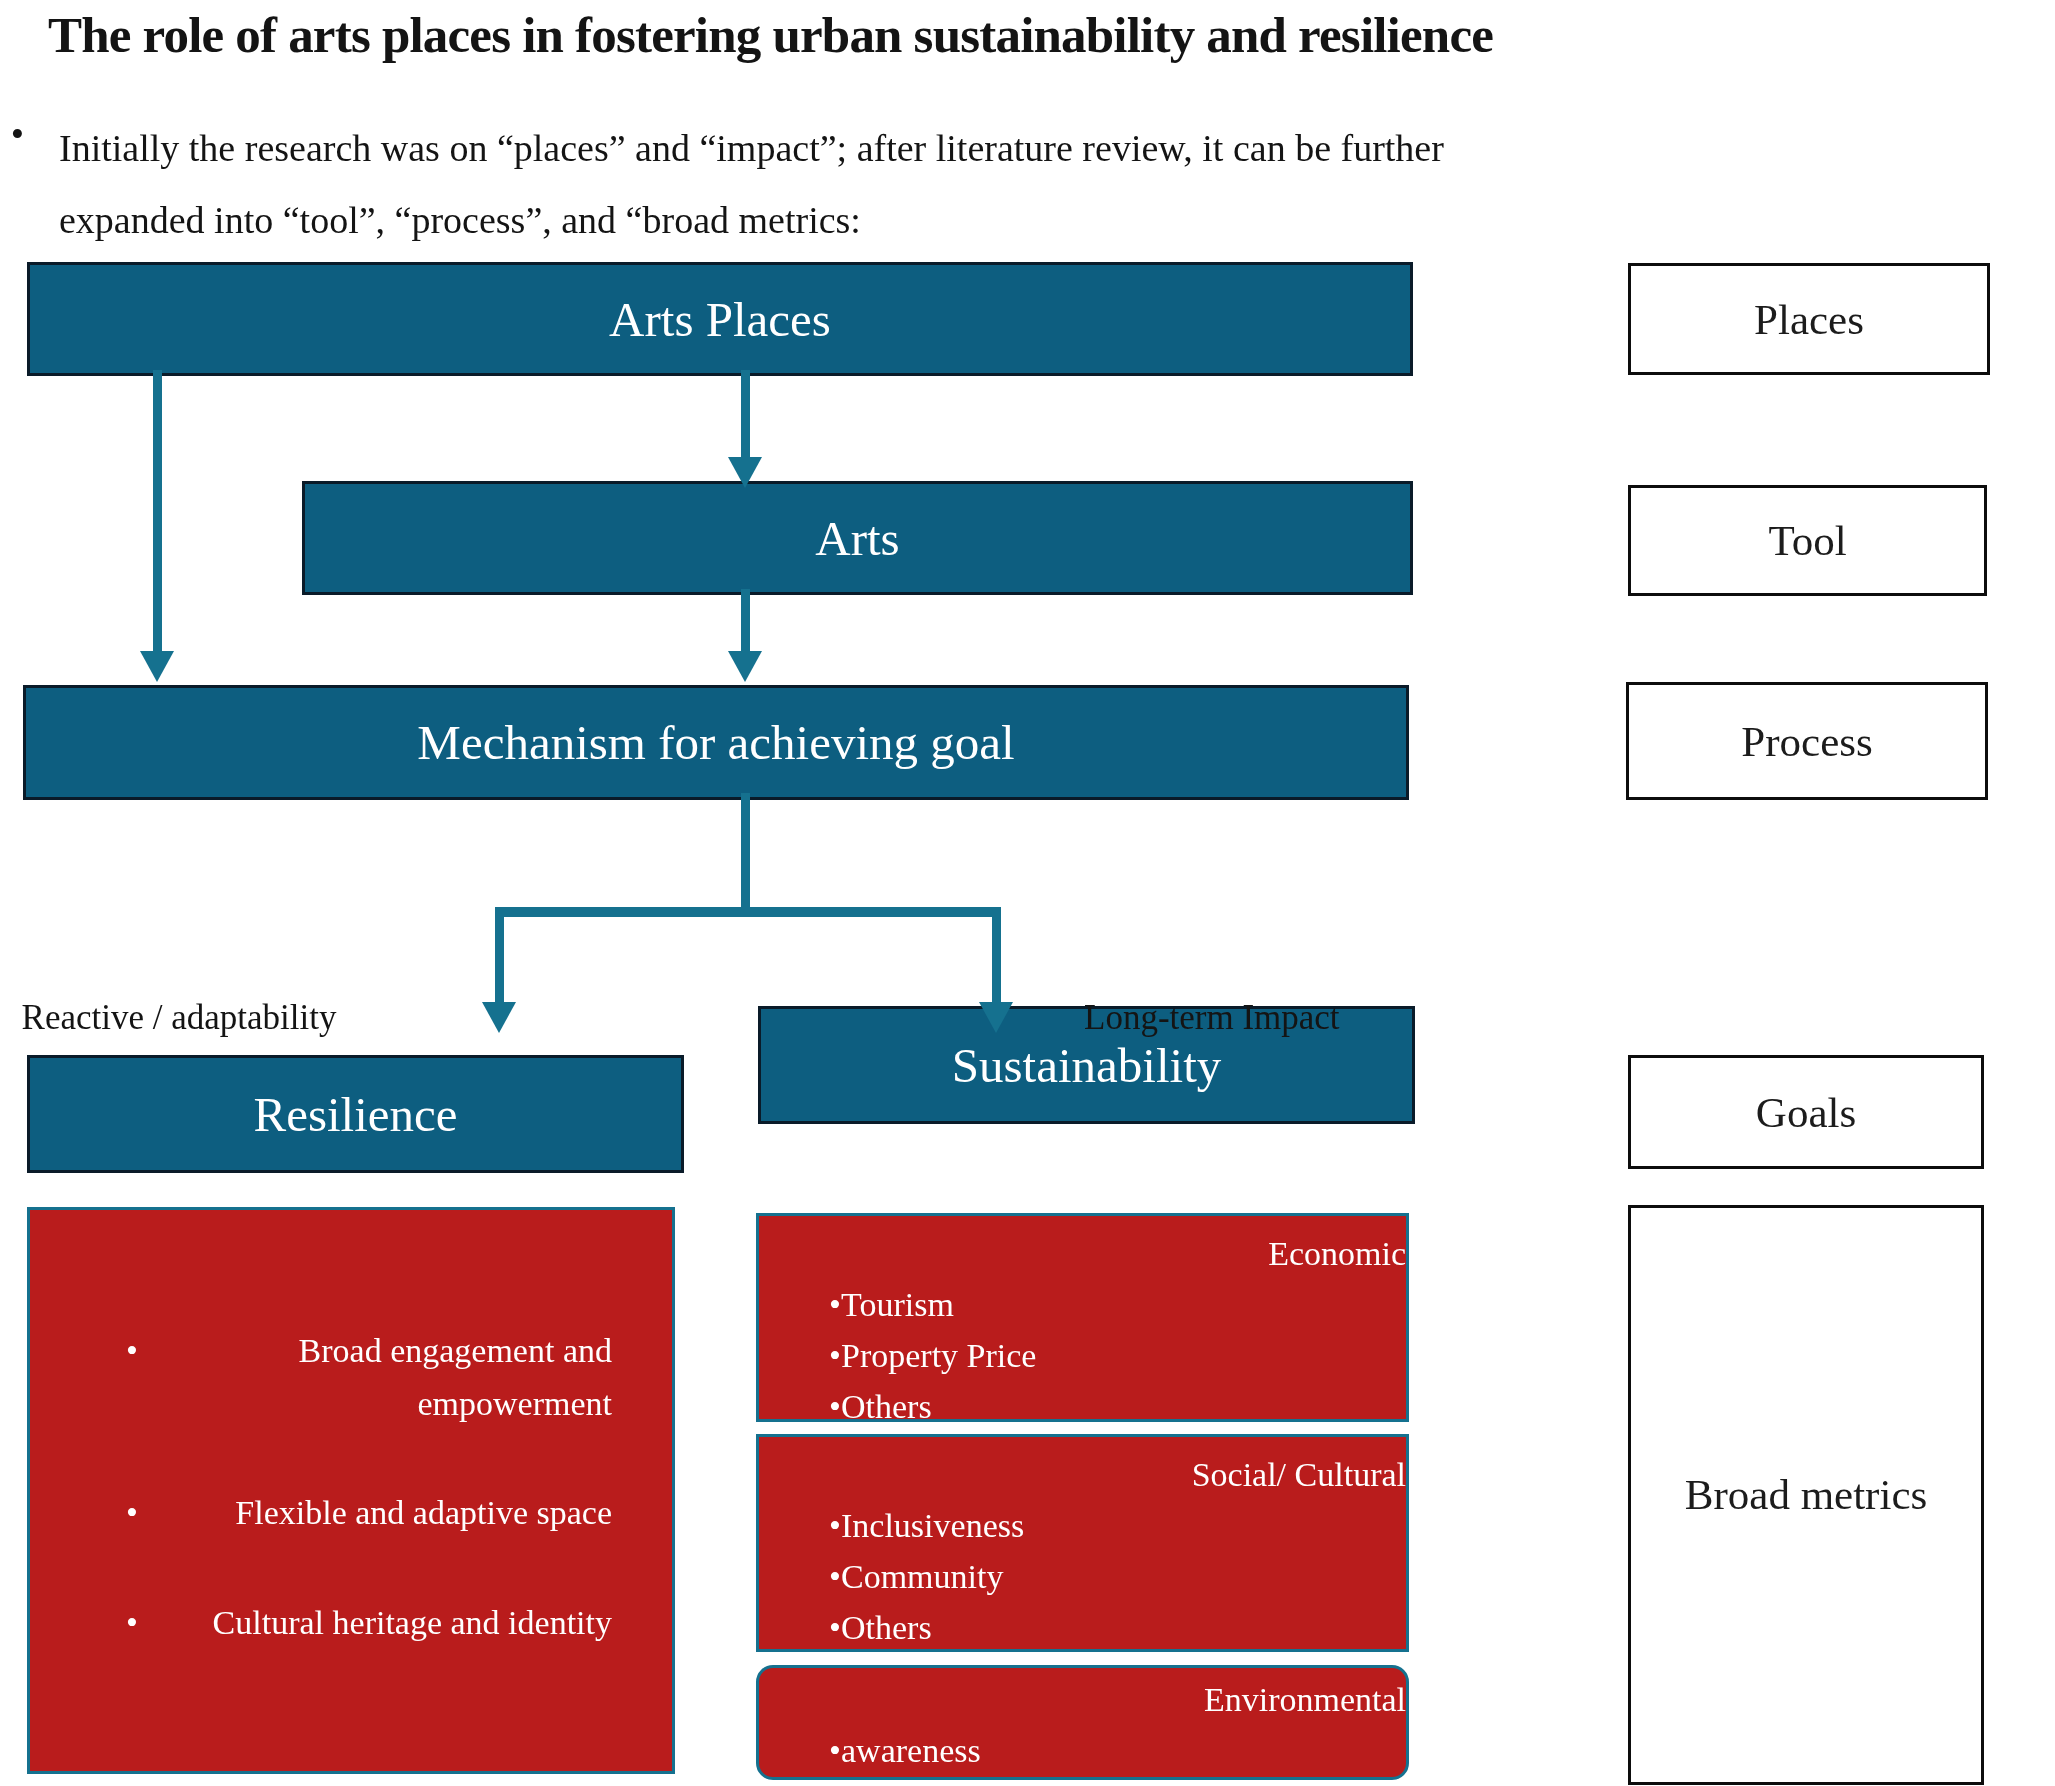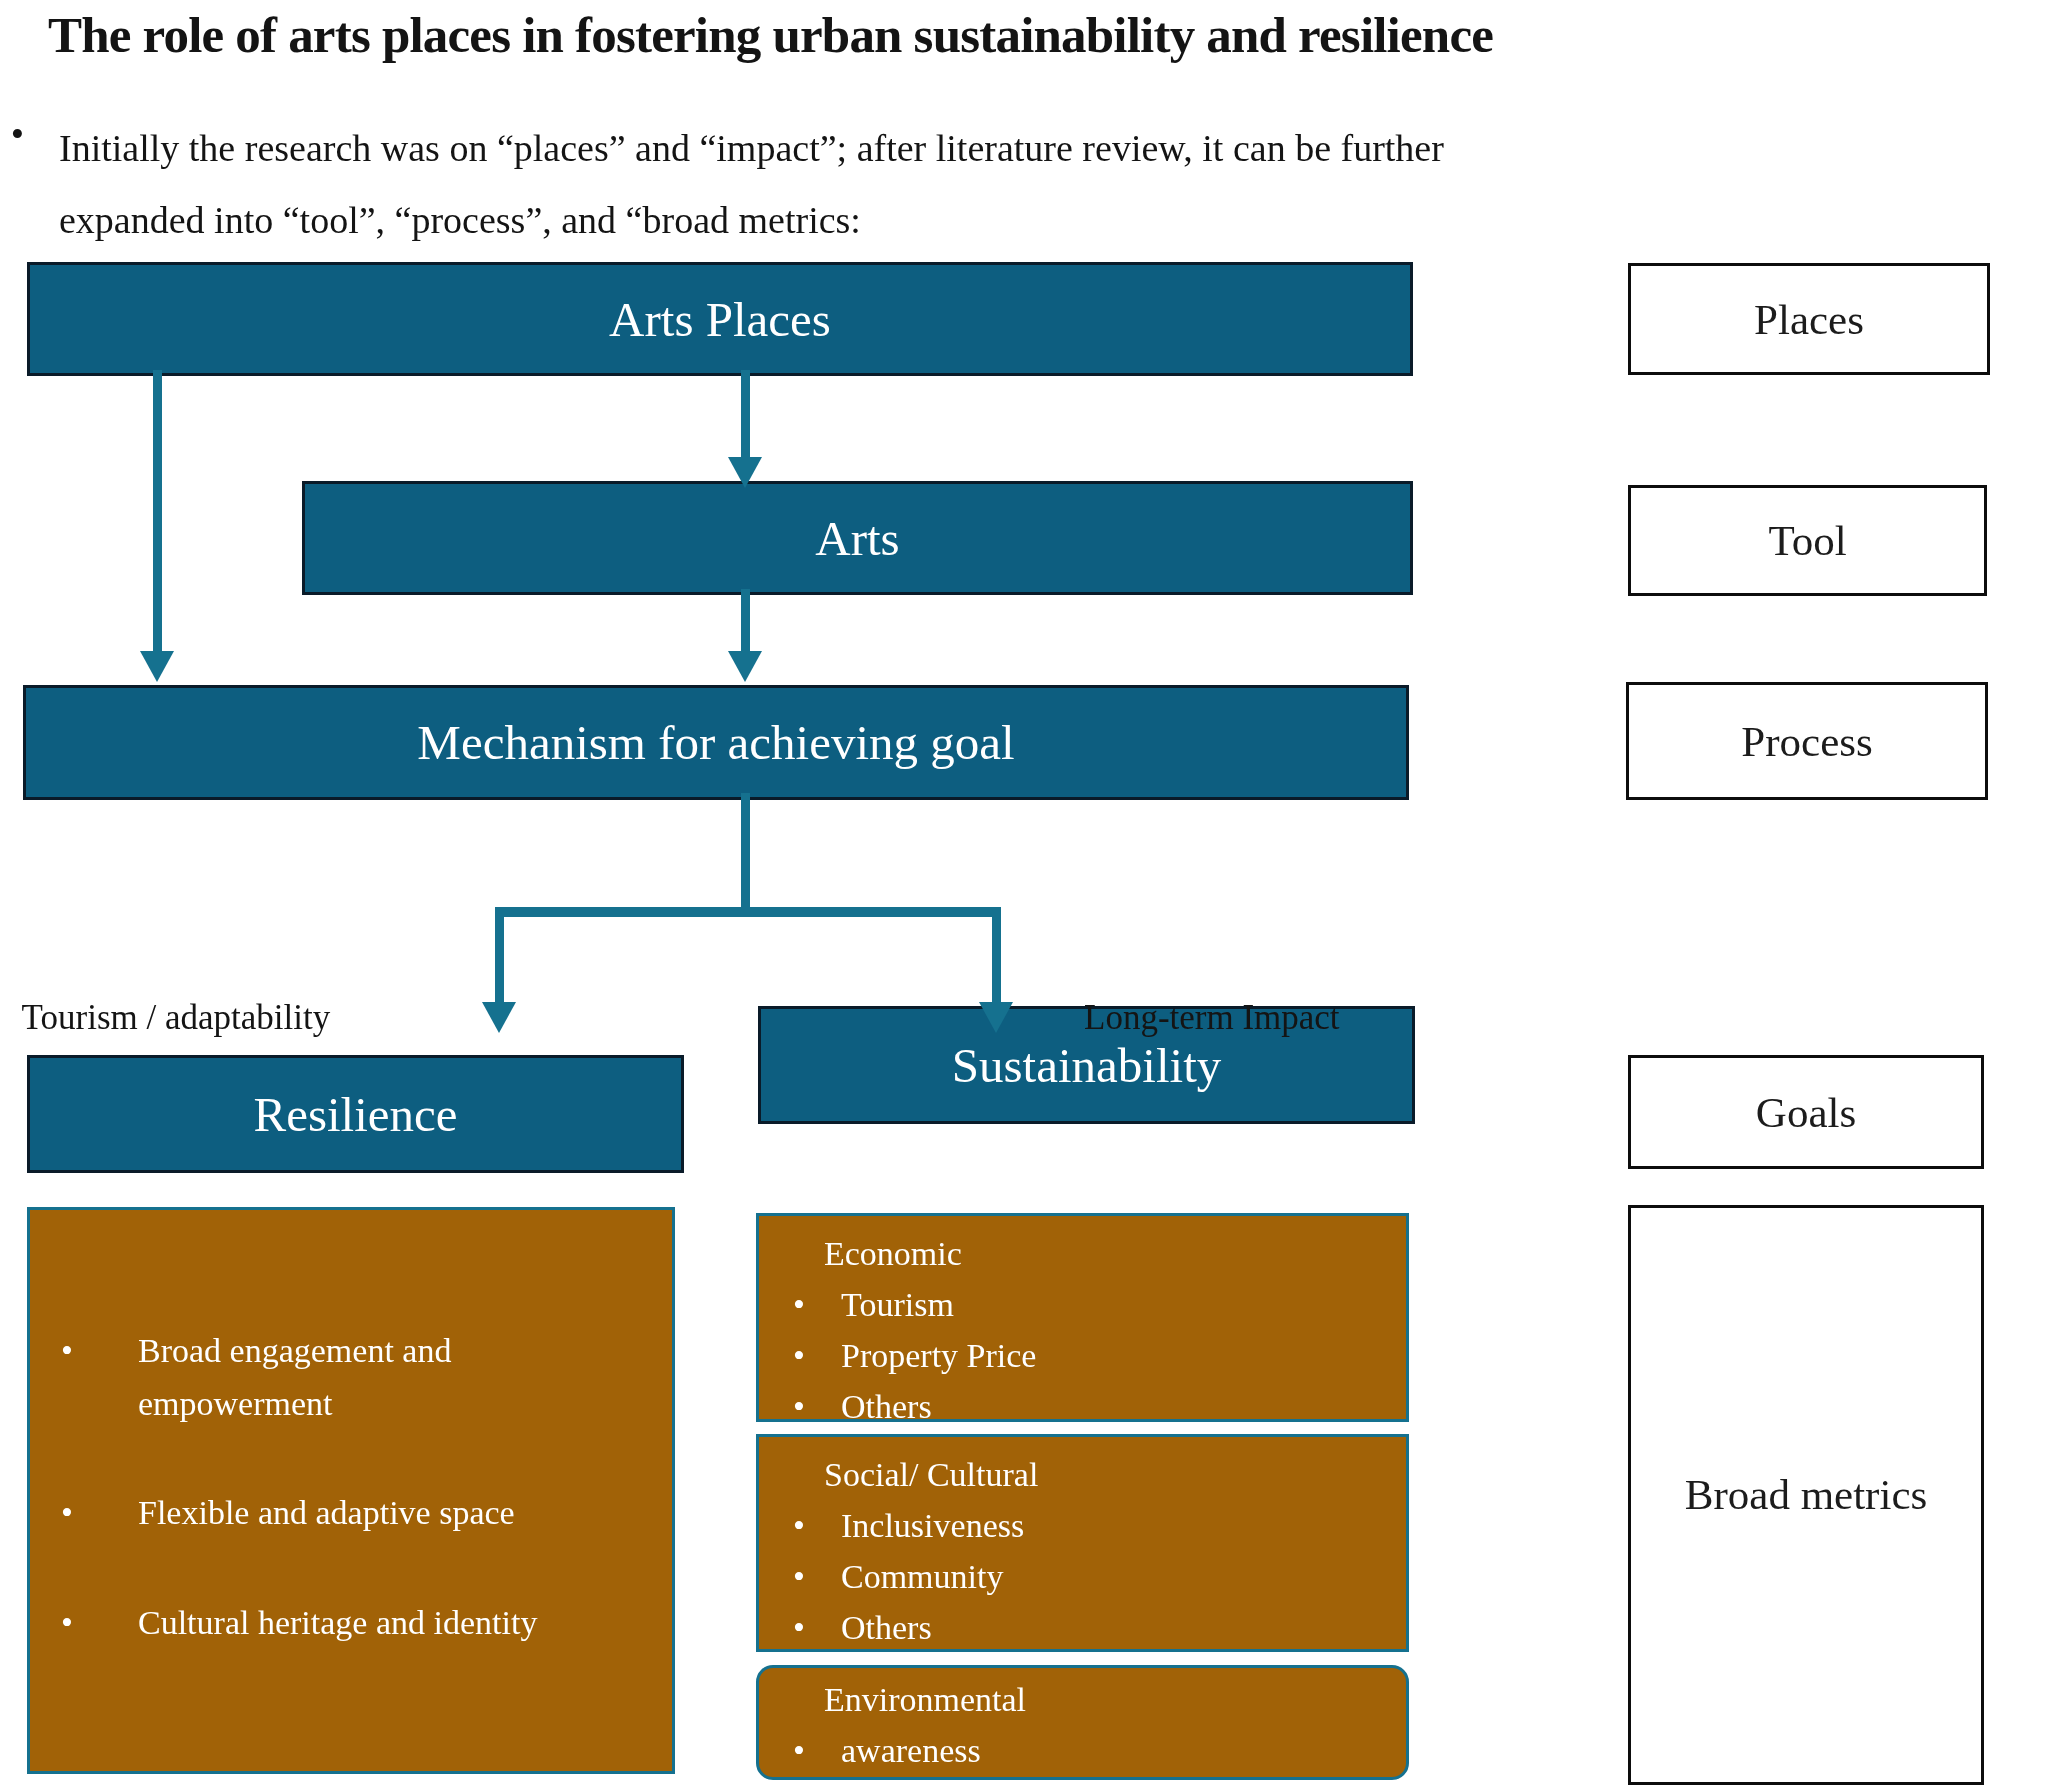--- a/index.html
+++ b/index.html
@@ -9,22 +9,22 @@
   .title{position:absolute;left:48px;top:6.2px;width:1987px;font-size:51px;
          font-weight:bold;letter-spacing:-0.8px;white-space:nowrap;}
 
   .intro-marker{position:absolute;left:10.8px;top:112px;font-size:38px;}
   .intro{position:absolute;left:59px;top:112px;width:1956px;font-size:38px;line-height:1.9;}
 
   .teal{position:absolute;background:#0d5e80;border:3.1px solid #0a1b29;color:#ffffff;
         display:flex;align-items:center;justify-content:center;font-size:49px;}
   .outline{position:absolute;background:#ffffff;border:3.8px solid #0d0d0d;color:#1c1c1c;
         display:flex;align-items:center;justify-content:center;font-size:43px;}
-  .orange{position:absolute;background:#a16207;border:3.8px solid #15718f;color:#ffffff;
-        font-size:34px;box-sizing:border-box;}
+  .orange{position:absolute;background:#b91c1c;border:3.8px solid #15718f;color:#ffffff;
+        font-size:34px;box-sizing:border-box;text-align:right;}
 
   .vline{position:absolute;width:9.2px;background:#15718f;}
   .hbar{position:absolute;height:10px;background:#15718f;}
   .ah{position:absolute;width:0;height:0;border-left:17.7px solid transparent;
       border-right:17.7px solid transparent;border-top:31px solid #15718f;}
 
   .slabel{position:absolute;font-size:35px;color:#141414;white-space:nowrap;}
 
   .rp{display:flex;flex-direction:column;gap:57px;padding:115px 15.4px 23px 31px;}
   .item{display:flex;line-height:1.55;}
@@ -91,21 +91,21 @@
   <div class="vline" style="left:741px;top:589px;height:64px;"></div>
   <div class="ah" style="left:728px;top:651px;"></div>
 
   <div class="vline" style="left:741px;top:793px;height:115px;"></div>
   <div class="hbar" style="left:495px;top:907px;width:506px;"></div>
   <div class="vline" style="left:495px;top:915px;height:90px;"></div>
   <div class="ah" style="left:482px;top:1002px;"></div>
   <div class="vline" style="left:992px;top:915px;height:90px;"></div>
   <div class="ah" style="left:979px;top:1002px;"></div>
 
-  <div class="slabel" style="left:21.6px;top:998px;">Tourism / adaptability</div>
+  <div class="slabel" style="left:21.6px;top:998px;">Reactive / adaptability</div>
   <div class="slabel" style="left:1084px;top:998px;">Long-term Impact</div>
 
   <div class="orange rp" style="left:27px;top:1207px;width:648px;height:567px;">
     <div class="item">
       <span class="b">•</span>
       <span class="t">Broad engagement and empowerment</span>
     </div>
     <div class="item">
       <span class="b">•</span>
       <span class="t">Flexible and adaptive space</span>

